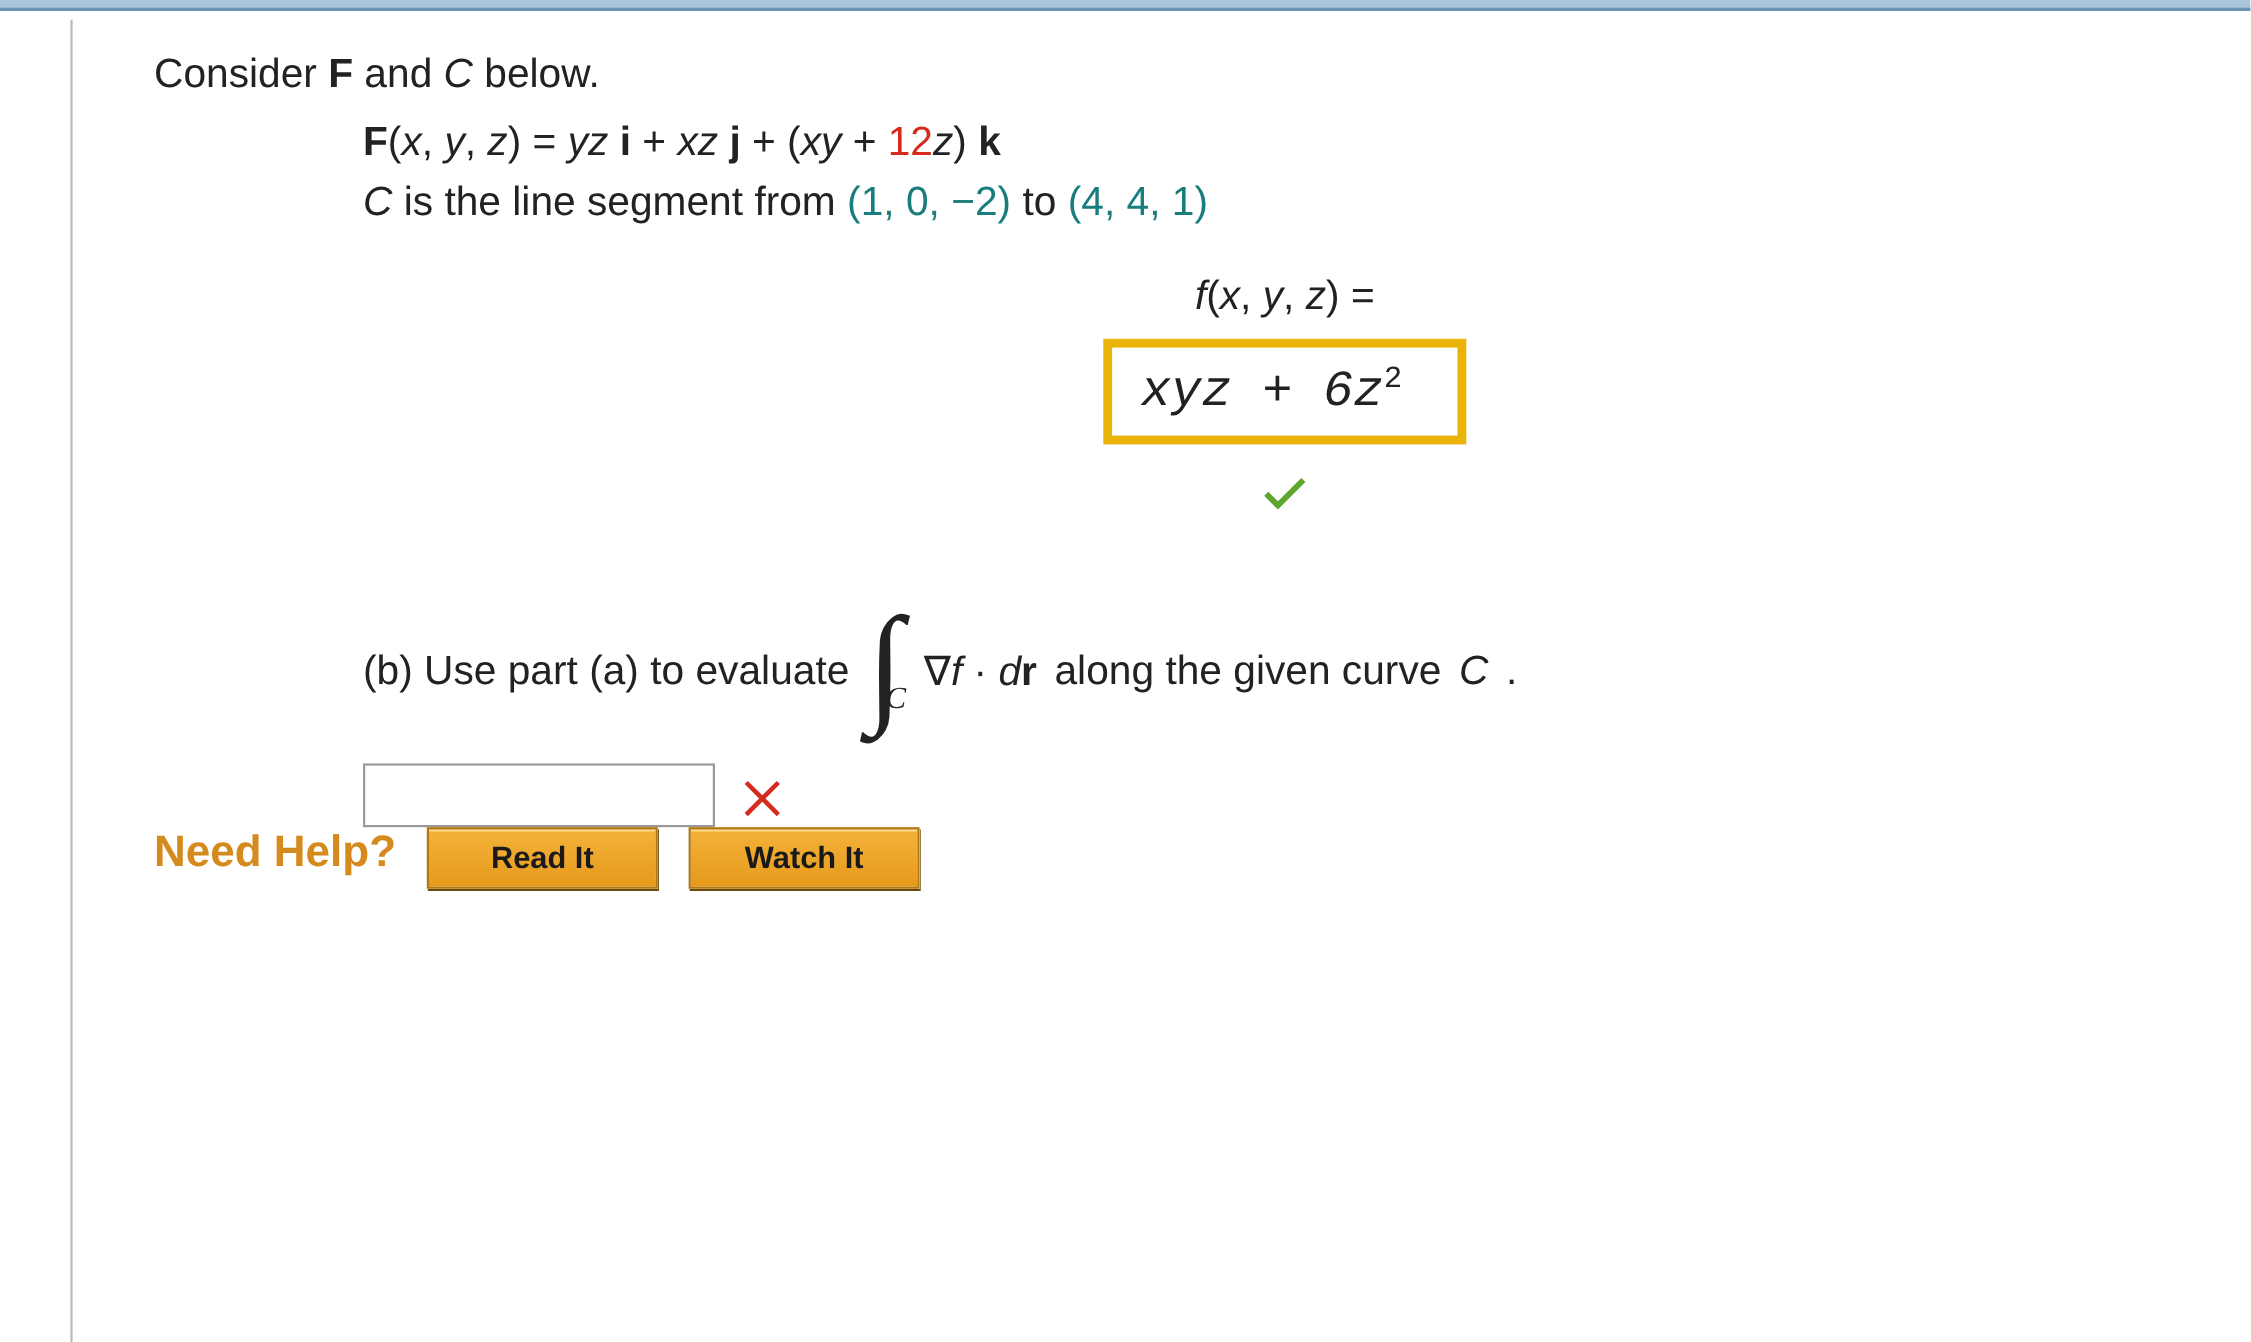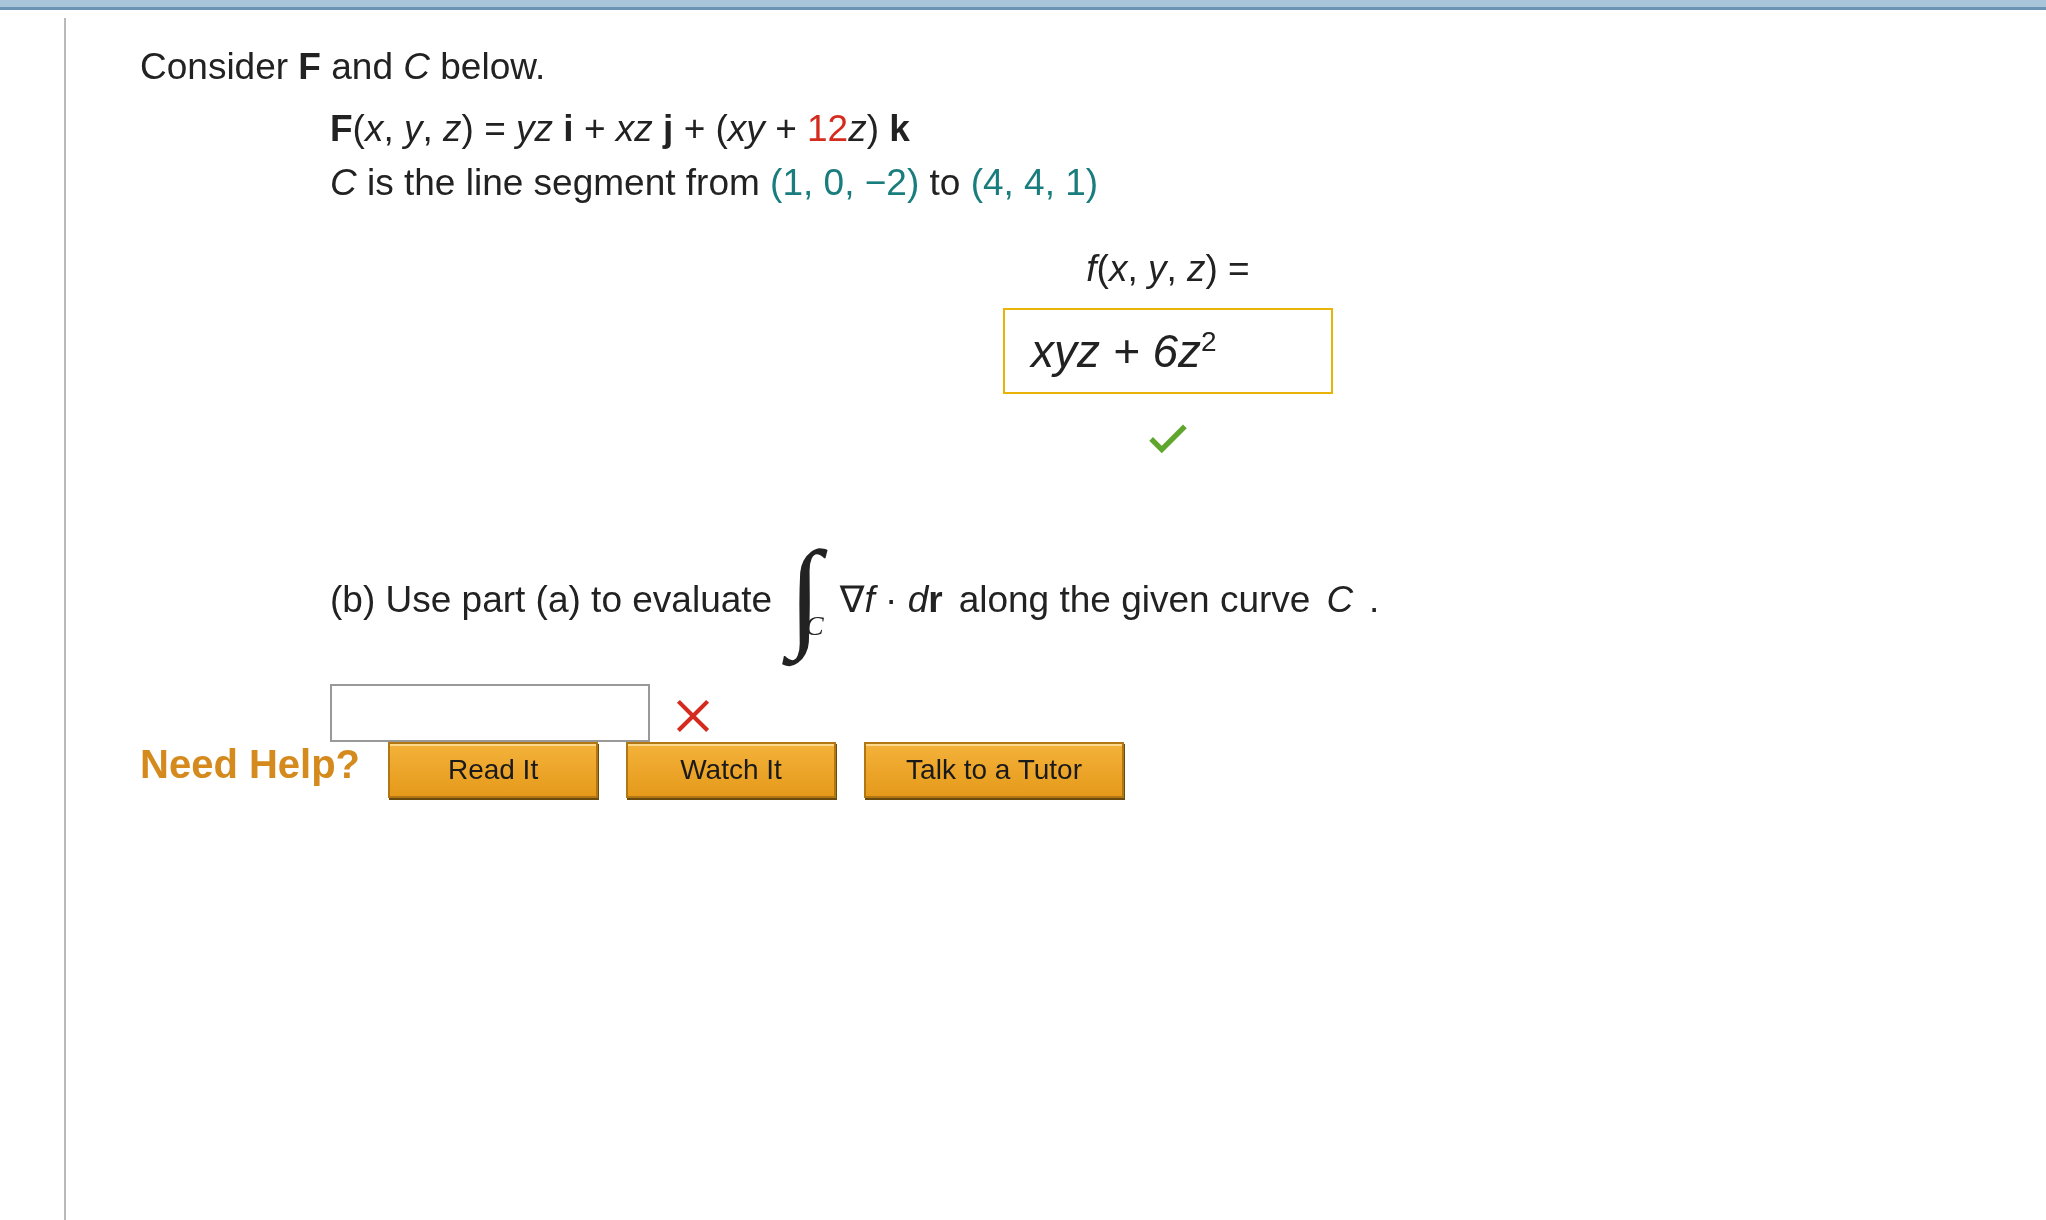--- a/index.html
+++ b/index.html
@@ -48,23 +48,23 @@
   }
   .part-a-q { margin-bottom: 20px; }
   .answer-row-a {
     display: flex;
     align-items: center;
     gap: 18px;
     margin-top: 28px;
     flex-direction: column;
   }
   .answer-box {
-    border: 2px solid #eab308;
+    border: 8px solid #eab308;
     padding: 14px 26px 14px 26px;
-    font-family: Liberation Sans, sans-serif;
+    font-family: Liberation Mono, monospace;
     font-size: 46px;
     font-style: italic;
     min-width: 330px;
     background: #fff;
   }
   .answer-box .sup {
     font-size: 28px;
     vertical-align: super;
     font-style: normal;
   }
@@ -117,21 +117,21 @@
   .need-help {
     color: #d58a1e;
     font-weight: bold;
     font-size: 40px;
   }
   .help-btn {
     background: linear-gradient(#f4b23a, #e59a1b);
     border: 2px solid #b27612;
     box-shadow: inset 0 2px 0 #ffd98c, 1px 2px 0 #6b4a0d;
     color: #1a1a1a;
-    font-weight: normal;
+    font-weight: bold;
     font-family: Arial, sans-serif;
     font-size: 28px;
     padding: 10px 26px;
     cursor: pointer;
     min-width: 210px;
     text-align: center;
   }
   .help-btn.wide { min-width: 260px; }
 
   .fxyz-label {
@@ -200,16 +200,15 @@
           </svg>
       </span>
     </div>
 
   </div>
 
   <div class="help-row">
     <span class="need-help">Need Help?</span>
     <button class="help-btn">Read It</button>
     <button class="help-btn">Watch It</button>
-    <button class="help-btn wide">Talk to a Tutor</button>
   </div>
 
 </div>
 
 </body></html>

